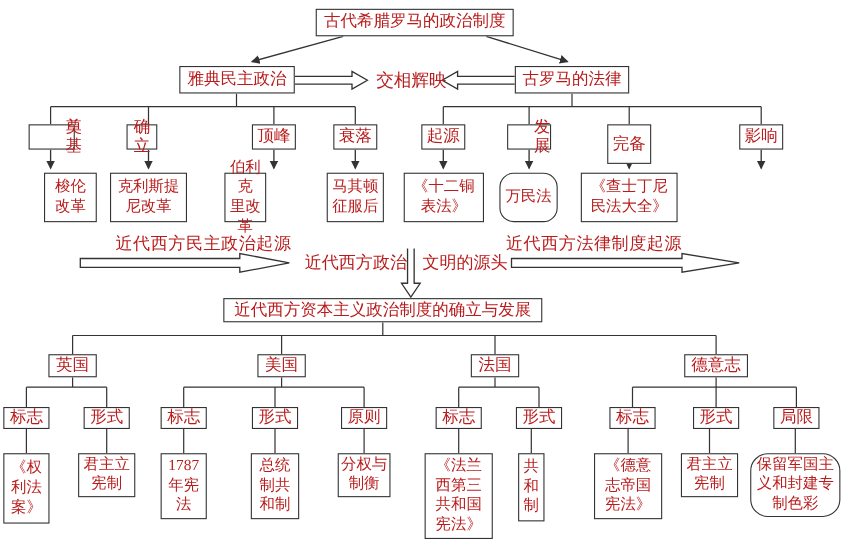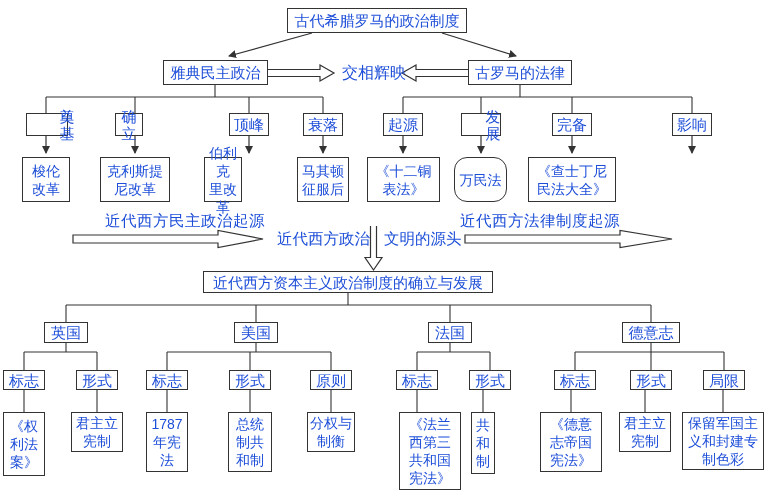--- a/index.html
+++ b/index.html
@@ -1,17 +1,17 @@
 <!DOCTYPE html>
 <html><head>
 <meta charset="utf-8">
 <style>
   html,body{margin:0;padding:0;background:#ffffff;}
   .canvas{position:relative;width:771px;height:500px;background:#fff;overflow:hidden;
-          font-family:Liberation Sans, sans-serif;color:#1d4ed8;}
+          font-family:Liberation Serif, serif;color:#b91c1c;}
   .wires{position:absolute;left:0;top:0;width:771px;height:500px;}
   .box{position:absolute;box-sizing:border-box;border:1px solid #333;background:#fff;
        display:flex;align-items:center;justify-content:center;text-align:center;
        white-space:pre-line;line-height:18px;font-size:14px;}
   .lg{font-size:15px;line-height:17px;}
   .txt{position:absolute;white-space:nowrap;font-size:16px;text-align:center;}
   .cap{font-size:15.5px;letter-spacing:0.5px;}
 </style>
 </head>
 <body>
@@ -67,24 +67,24 @@
   <div class="txt" style="left:337px;top:63px;width:74px;">交相辉映</div>
   <div class="box lg" style="left:468px;top:60px;width:104px;height:25px;"><span>古罗马的法律</span></div>
 
   <div class="box lg" style="left:26px;top:113px;width:40px;height:23px;padding-left:40px;"><span>奠基</span></div>
   <div class="box lg" style="left:115px;top:113px;width:28px;height:23px;"><span>确立</span></div>
   <div class="box lg" style="left:229px;top:113px;width:40px;height:23px;"><span>顶峰</span></div>
   <div class="box lg" style="left:303px;top:113px;width:40px;height:23px;"><span>衰落</span></div>
 
   <div class="box lg" style="left:383px;top:113px;width:40px;height:23px;"><span>起源</span></div>
   <div class="box lg" style="left:461px;top:113px;width:40px;height:23px;padding-left:24px;"><span>发展</span></div>
-  <div class="box lg" style="left:552px;top:113px;width:40px;height:23px;"><span>完备</span></div>
+  <div class="box lg" style="left:552px;top:113px;width:40px;height:36px;"><span>完备</span></div>
   <div class="box lg" style="left:672px;top:113px;width:40px;height:23px;"><span>影响</span></div>
 
-  <div class="box" style="left:22px;top:157px;width:48px;height:45px;"><span>梭伦
+  <div class="box" style="left:40px;top:157px;width:48px;height:45px;"><span>梭伦
 改革</span></div>
   <div class="box" style="left:100px;top:157px;width:70px;height:45px;"><span>克利斯提
 尼改革</span></div>
   <div class="box" style="left:204px;top:157px;width:38px;height:45px;"><span>伯利克
 里改革</span></div>
   <div class="box" style="left:297px;top:157px;width:52px;height:45px;"><span>马其顿
 征服后</span></div>
 
   <div class="box" style="left:367px;top:157px;width:73px;height:45px;"><span>《十二铜
 表法》</span></div>
@@ -121,29 +121,29 @@
   <div class="box" style="left:71px;top:412px;width:52px;height:40px;"><span>君主立
 宪制</span></div>
   <div class="box" style="left:146px;top:412px;width:42px;height:60px;"><span>1787
 年宪
 法</span></div>
   <div class="box" style="left:228px;top:412px;width:44px;height:60px;"><span>总统
 制共
 和制</span></div>
   <div class="box" style="left:307px;top:412px;width:48px;height:40px;"><span>分权与
 制衡</span></div>
-  <div class="box" style="left:386px;top:412px;width:62px;height:78px;margin-left:13px;"><span>《法兰
+  <div class="box" style="left:386px;top:412px;width:62px;height:78px;"><span>《法兰
 西第三
 共和国
 宪法》</span></div>
   <div class="box" style="left:471px;top:412px;width:24px;height:62px;"><span>共
 和
 制</span></div>
   <div class="box" style="left:540px;top:412px;width:62px;height:60px;"><span>《德意
 志帝国
 宪法》</span></div>
   <div class="box" style="left:619px;top:412px;width:52px;height:40px;"><span>君主立
 宪制</span></div>
-  <div class="box" style="left:682px;top:412px;width:82px;height:58px;"><span>保留军国主
+  <div class="box" style="left:682px;top:412px;width:82px;height:58px;border-radius:16px;"><span>保留军国主
 义和封建专
 制色彩</span></div>
 
 </div>
 
 </body></html>

